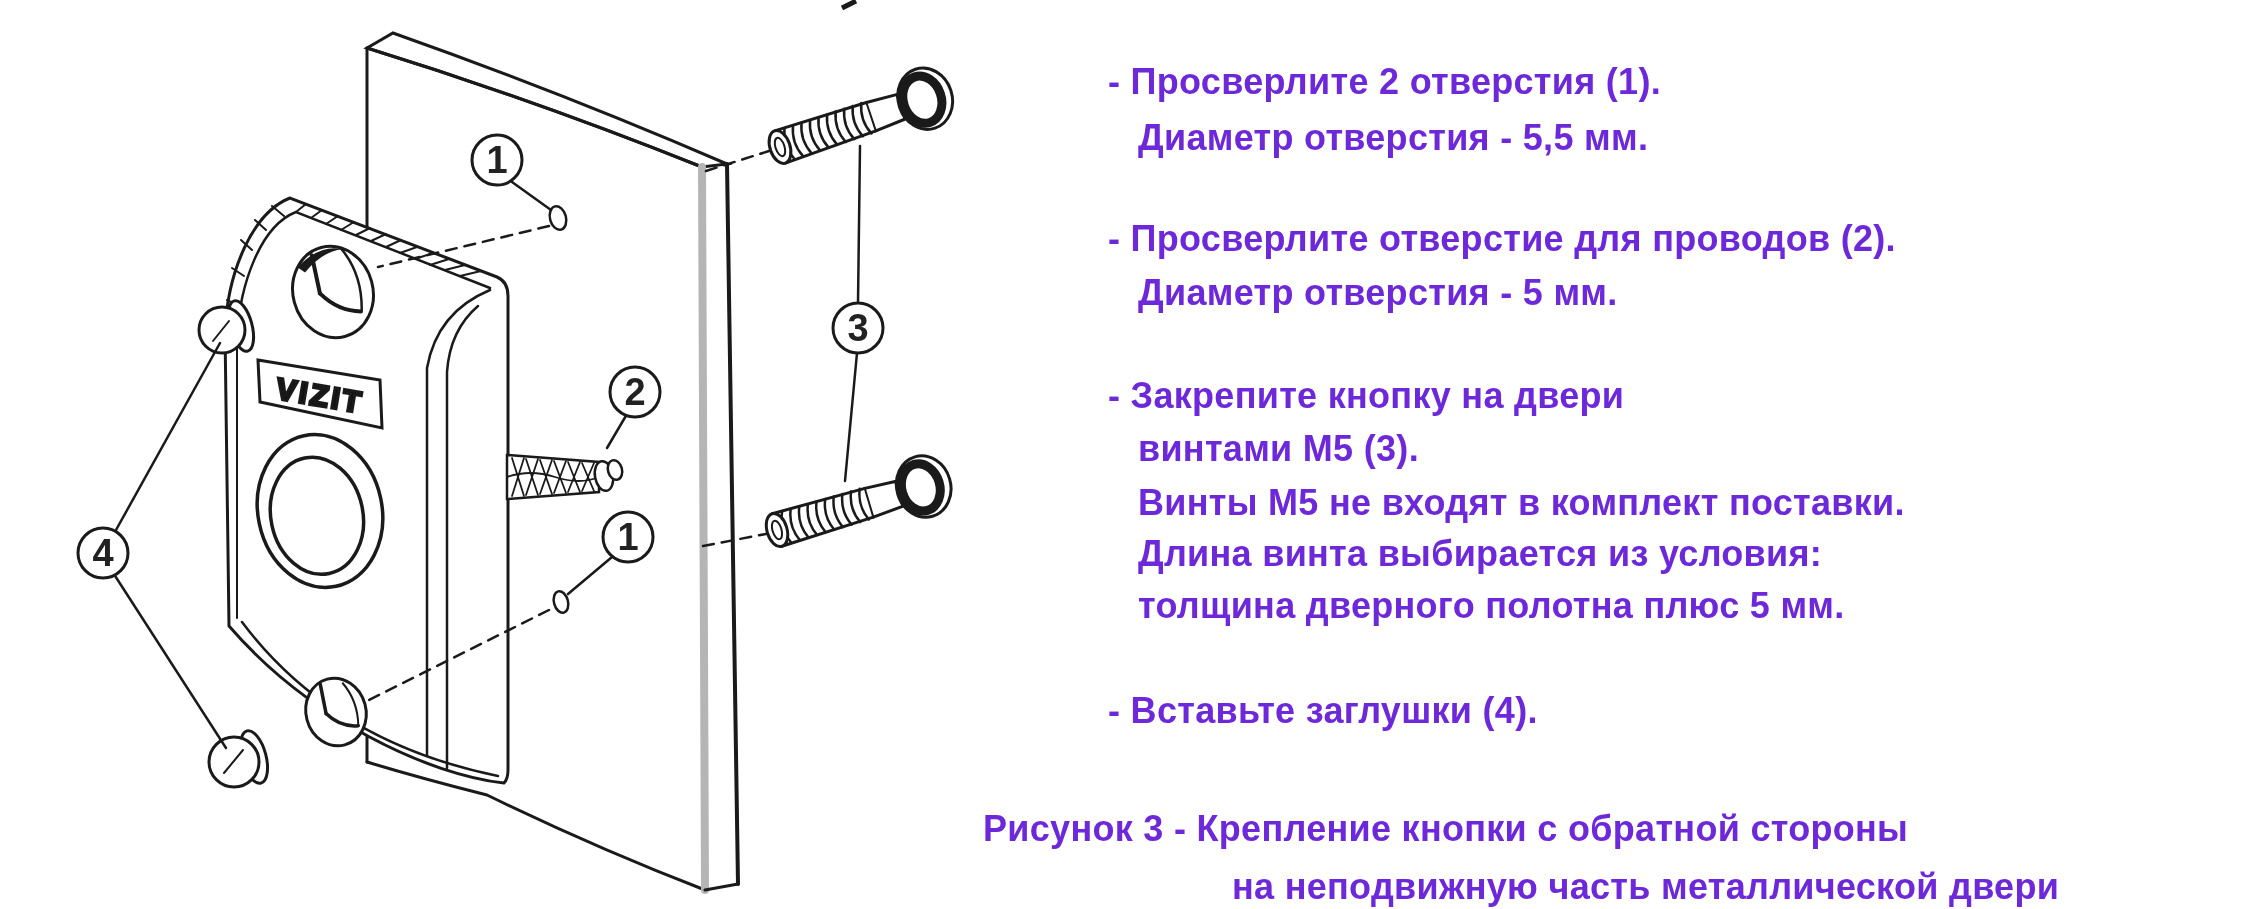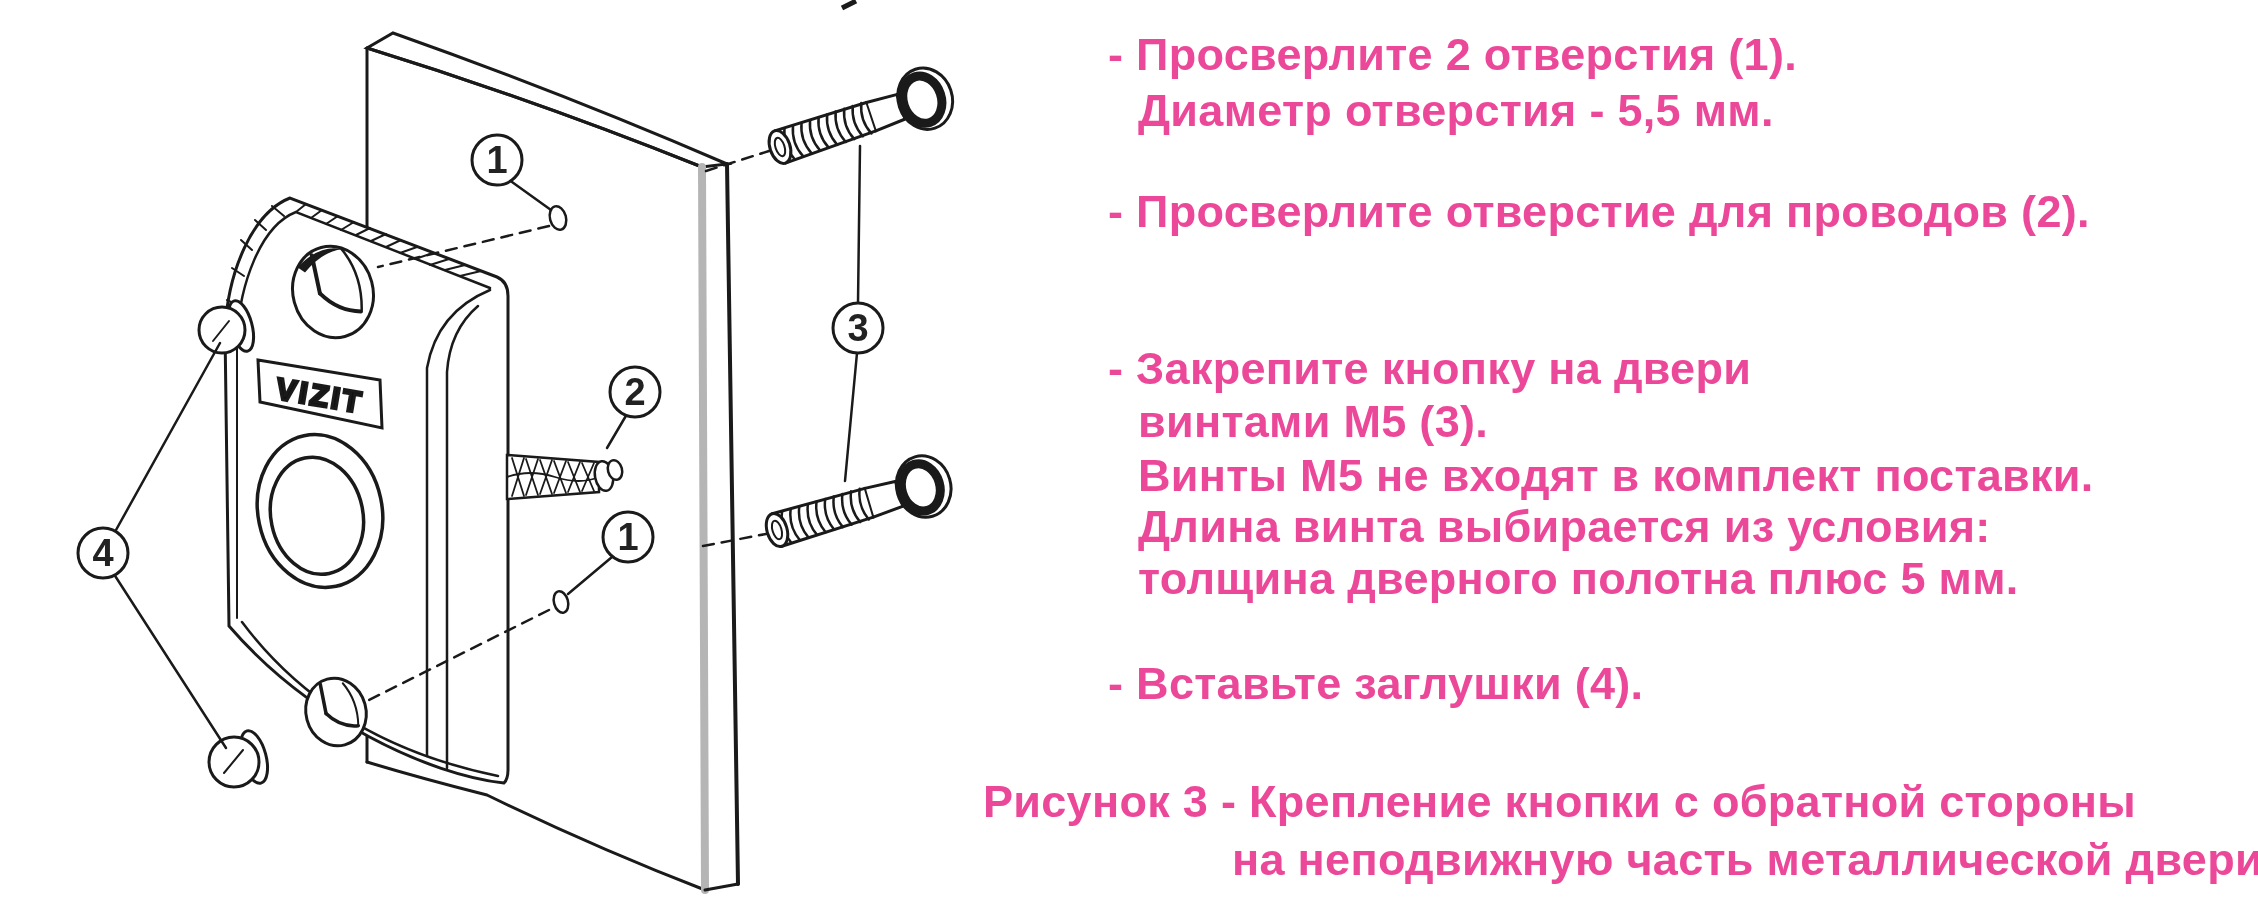--- a/index.html
+++ b/index.html
@@ -2,22 +2,22 @@
 <html><head>
 <meta charset="utf-8">
 <style>
   html,body{margin:0;padding:0;background:#ffffff;}
   .stage{
     position:relative;width:2258px;height:909px;background:#fff;overflow:hidden;
     font-family:"Liberation Sans","DejaVu Sans",sans-serif;
   }
   .figure-svg{position:absolute;left:0;top:0;}
   .text-line{
-    position:absolute;font-size:45px;line-height:1;font-weight:700;color:#ec4899;
-    letter-spacing:0.3px;white-space:pre;
+    position:absolute;font-size:36px;line-height:1;font-weight:700;color:#6d28d9;
+    letter-spacing:0.3px;white-space:pre;margin-top:32px;
   }
   
   .l1{left:1108px;top:32px;}  .l2{left:1138px;top:88px;text-align:right;}
   .l3{left:1108px;top:189px;text-align:center;} .l4{left:1138px;top:243px;}
   .l5{left:1108px;top:346px;} .l6{left:1138px;top:399px;}
   .l7{left:1138px;top:453px;} .l8{left:1138px;top:504px;}
   .l9{left:1138px;top:556px;} .l10{left:1108px;top:661px;}
   .l11{left:983px;top:779px;} .l12{left:1232px;top:837px;}
   svg text{font-family:"Liberation Sans","DejaVu Sans",sans-serif;}
   .callout-num{font-size:38px;font-weight:700;fill:#222;}
@@ -174,20 +174,21 @@
       <g>
         <circle cx="103" cy="553" r="25" fill="#fff"></circle>
         <text class="callout-num" x="103" y="566" text-anchor="middle" stroke="none">4</text>
       </g>
     </g>
   </svg>
 
   <div class="text-line l1">- Просверлите 2 отверстия (1).</div>
   <div class="text-line l2">Диаметр отверстия - 5,5 мм.</div>
   <div class="text-line l3">- Просверлите отверстие для проводов (2).</div>
+  <div class="text-line l4">Диаметр отверстия - 5 мм.</div>
   <div class="text-line l5">- Закрепите кнопку на двери</div>
   <div class="text-line l6">винтами М5 (3).</div>
   <div class="text-line l7">Винты М5 не входят в комплект поставки.</div>
   <div class="text-line l8">Длина винта выбирается из условия:</div>
   <div class="text-line l9">толщина дверного полотна плюс 5 мм.</div>
   <div class="text-line l10">- Вставьте заглушки (4).</div>
 
   <div class="text-line l11">Рисунок 3 - Крепление кнопки с обратной стороны</div>
   <div class="text-line l12">на неподвижную часть металлической двери</div>
 

